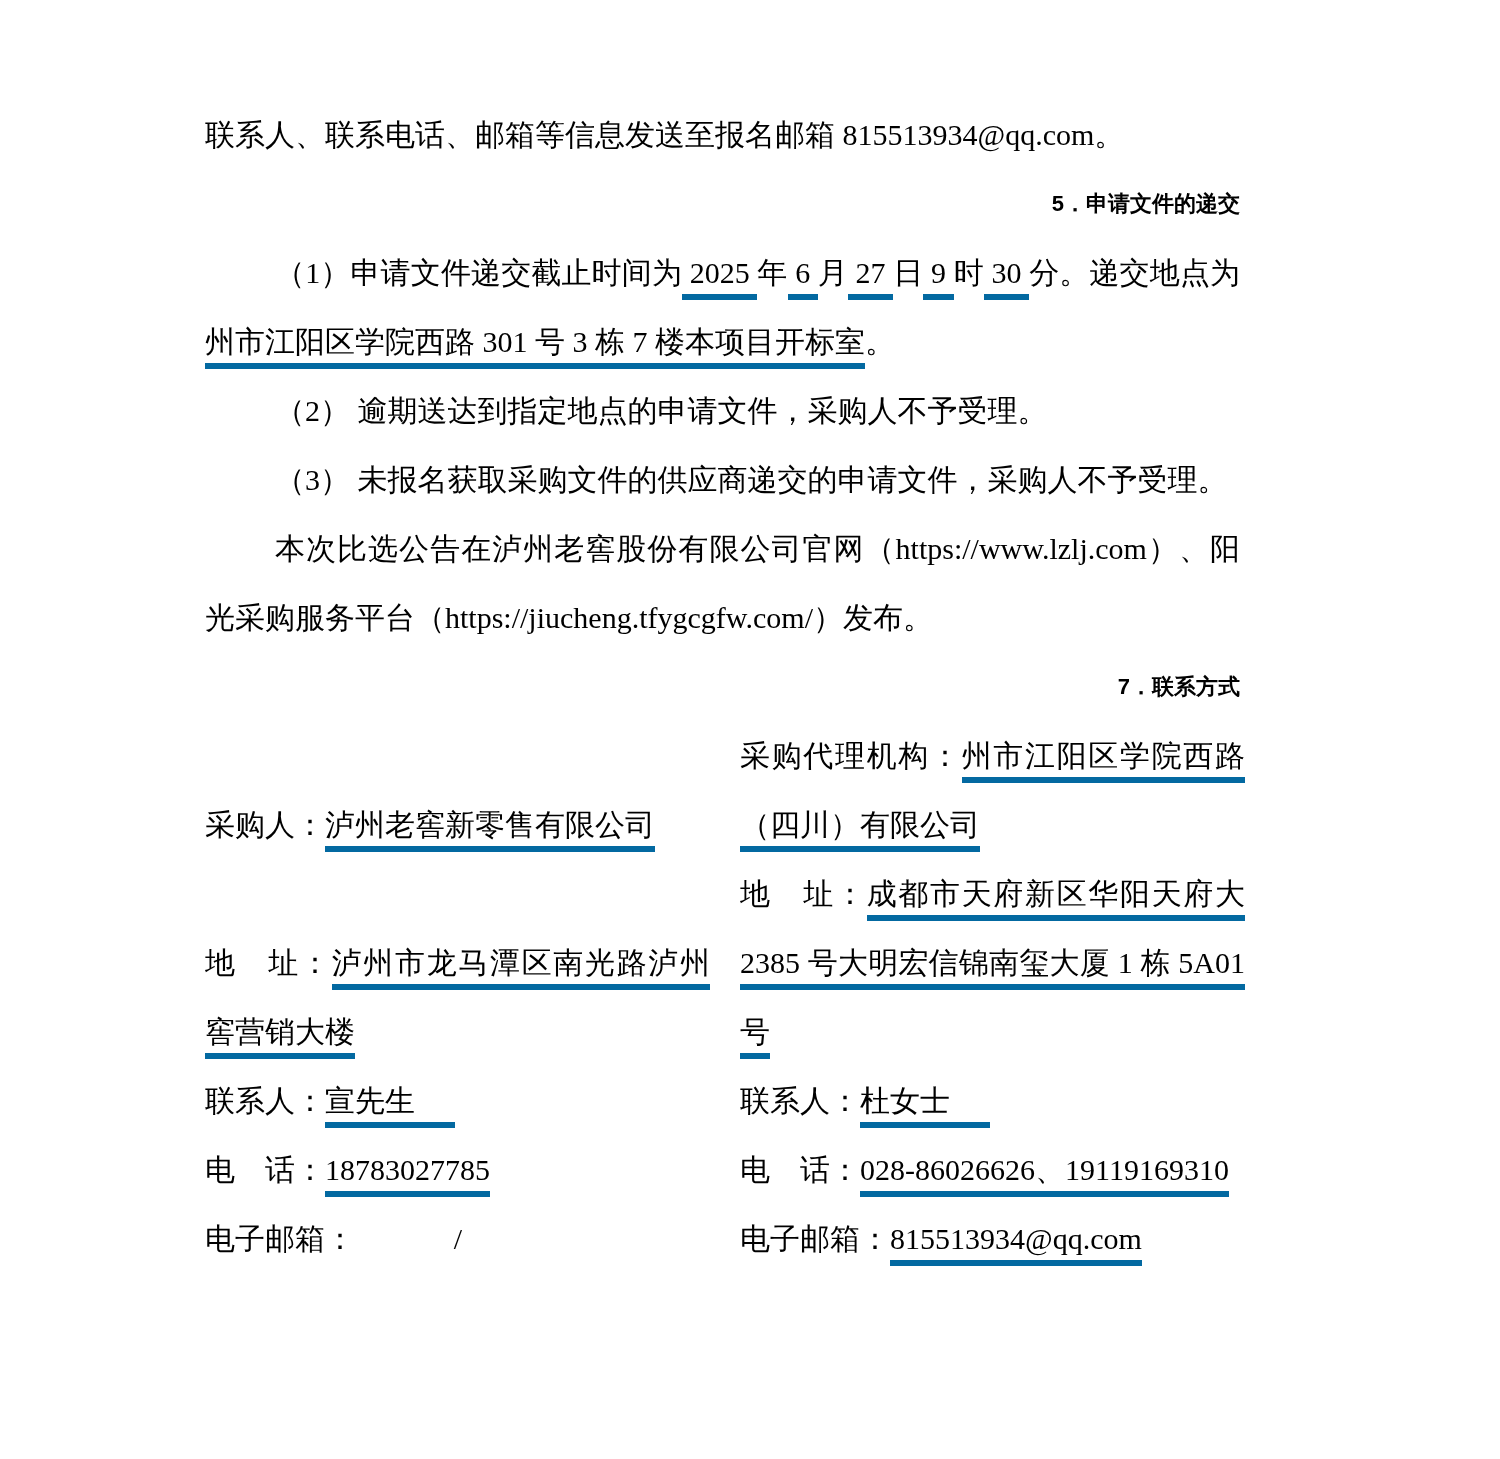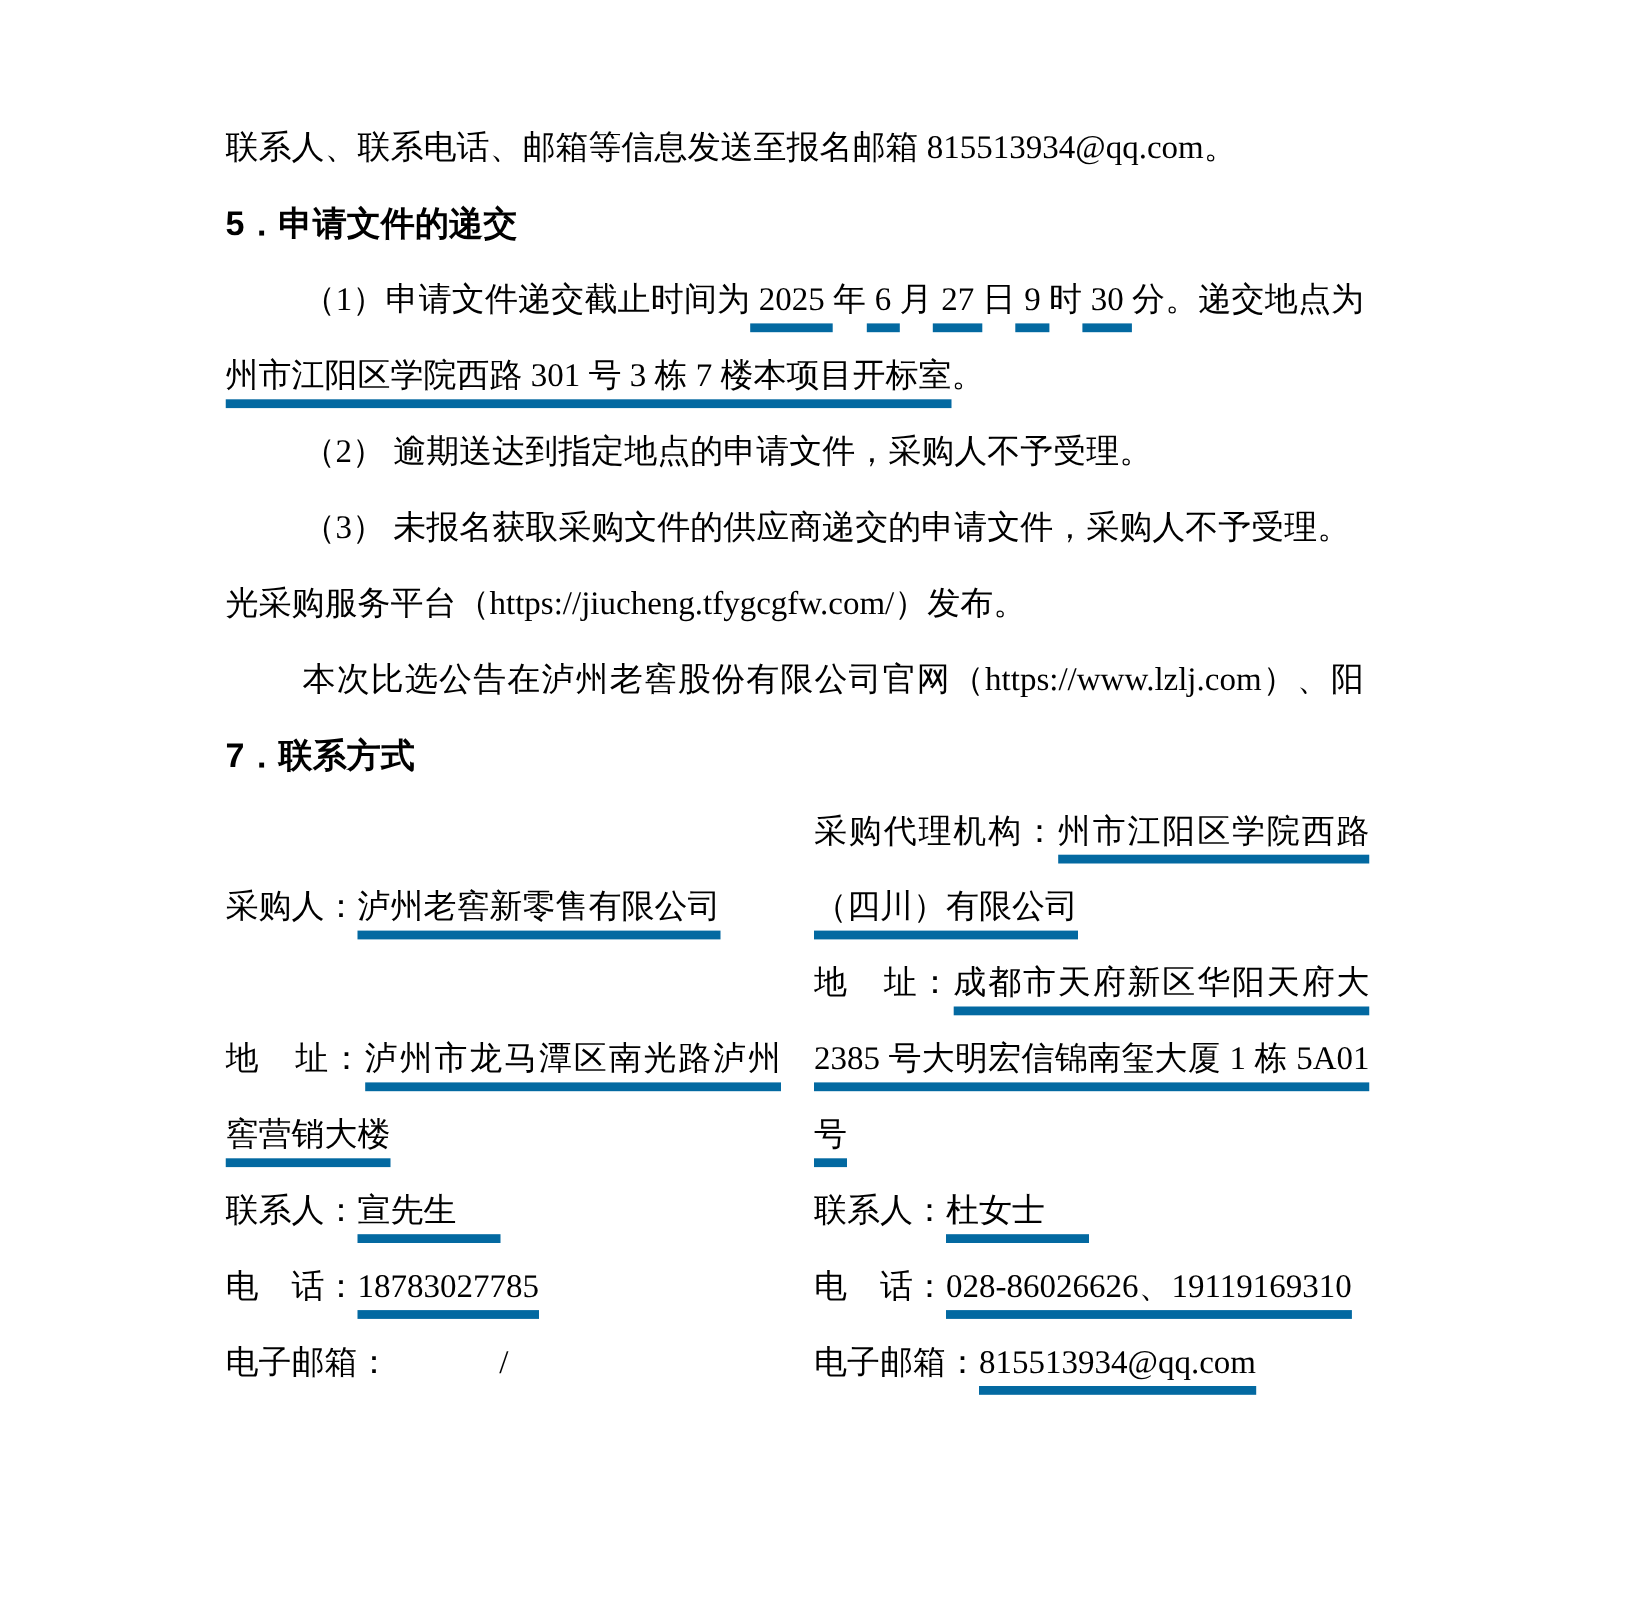--- a/index.html
+++ b/index.html
@@ -31,24 +31,25 @@
   .stretch {
     text-align: justify;
     text-align-last: justify;
   }
   .indent {
     text-indent: 70px;
   }
   .heading {
     font-family: "Liberation Sans", "DejaVu Sans", sans-serif;
     font-weight: bold;
-    font-size: 31px;
+    font-size: 22px;
+    text-align: right;
   }
   .u {
-    border-bottom: 8px solid #0369a1;
+    border-bottom: 6px solid #0369a1;
     padding-bottom: 5px;
   }
   .pad-r {
     padding-right: 40px;
     margin-top: 13px;
   }
   .contact-table .crow {
     display: flex;
     align-items: flex-end;
   }
@@ -81,22 +82,22 @@
 
   <div class="line stretch indent"><span>（1）申请文件递交截止时间为</span><span class="u"> 2025 </span><span>年</span><span class="u"> 6 </span><span>月</span><span class="u"> 27 </span><span>日</span><span class="u"> 9 </span><span>时</span><span class="u"> 30 </span><span>分。递交地点为</span></div>
 
   <div class="line"><span class="u">州市江阳区学院西路 301 号 3 栋 7 楼本项目开标室</span><span>。</span></div>
 
   <div class="line indent"><span>（2） 逾期送达到指定地点的申请文件，采购人不予受理。</span></div>
 
   <div class="line indent"><span>（3） 未报名获取采购文件的供应商递交的申请文件，采购人不予受理。</span></div>
 
 
+  <div class="line stretch indent"><span>本次比选公告在泸州老窖股份有限公司官网（https://www.lzlj.com）、阳</span></div>
   <div class="line"><span>光采购服务平台（https://jiucheng.tfygcgfw.com/）发布。</span></div>
-  <div class="line stretch indent"><span>本次比选公告在泸州老窖股份有限公司官网（https://www.lzlj.com）、阳</span></div>
 
   <div class="line heading"><span>7．联系方式</span></div>
 
   <div class="contact-table">
 
     <div class="crow">
       <div class="ccell-l">
         <div class="line"><span>采购人：</span><span class="u">泸州老窖新零售有限公司</span></div>
       </div>
       <div class="ccell-r">

